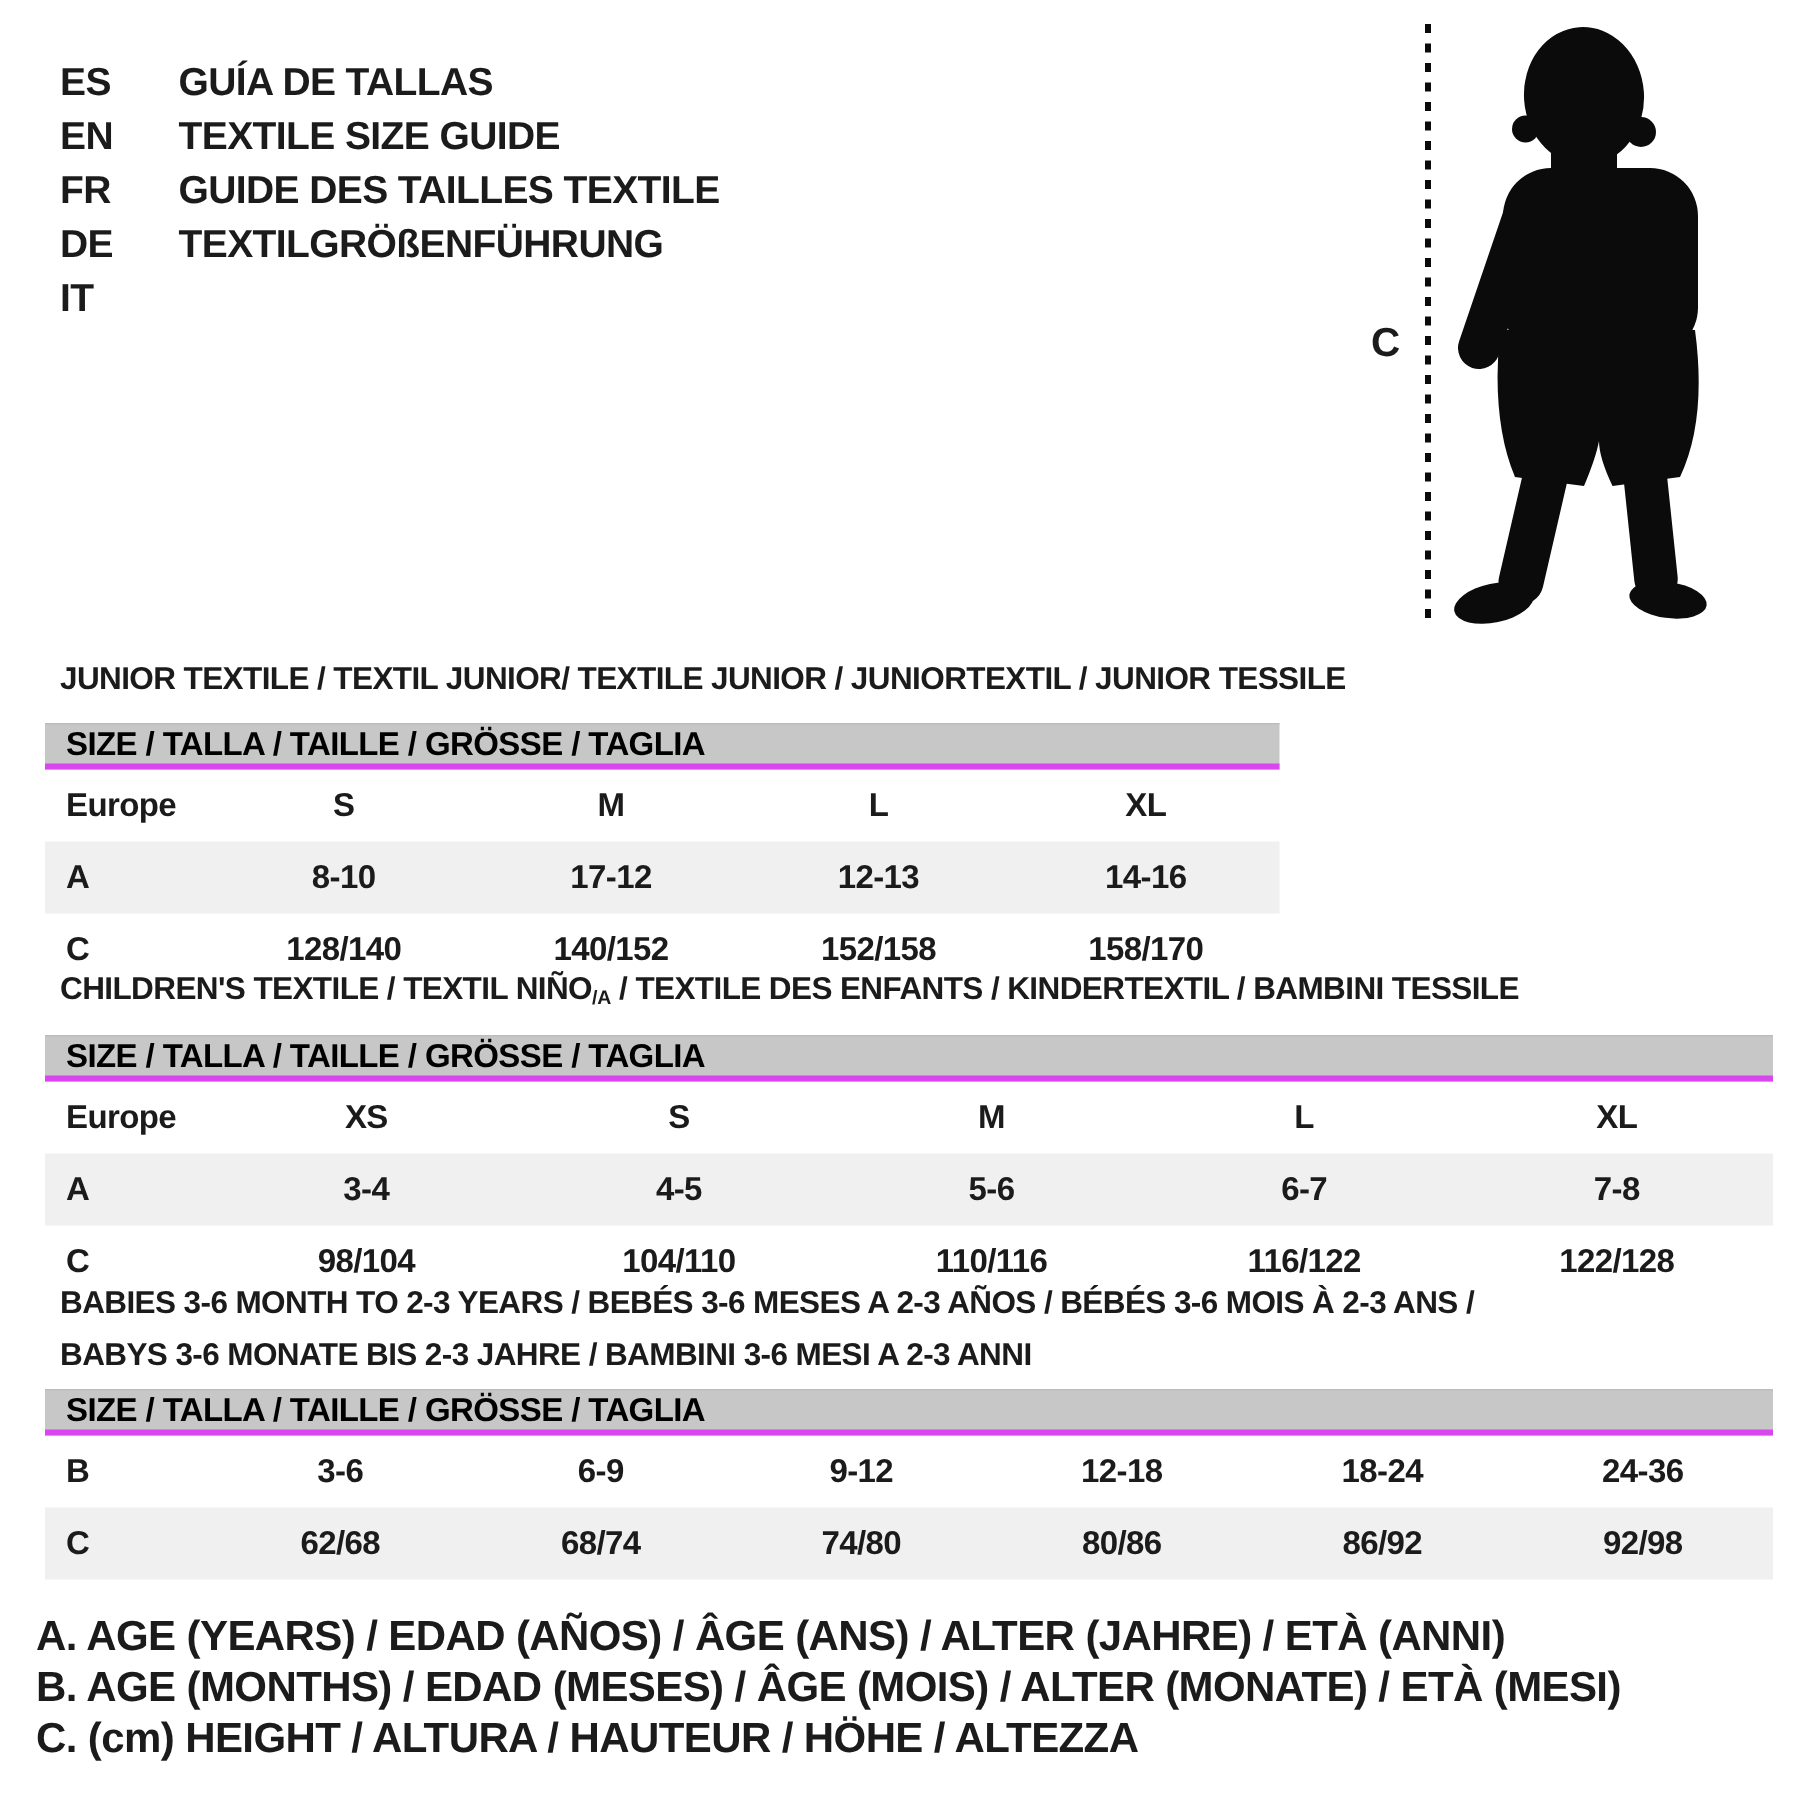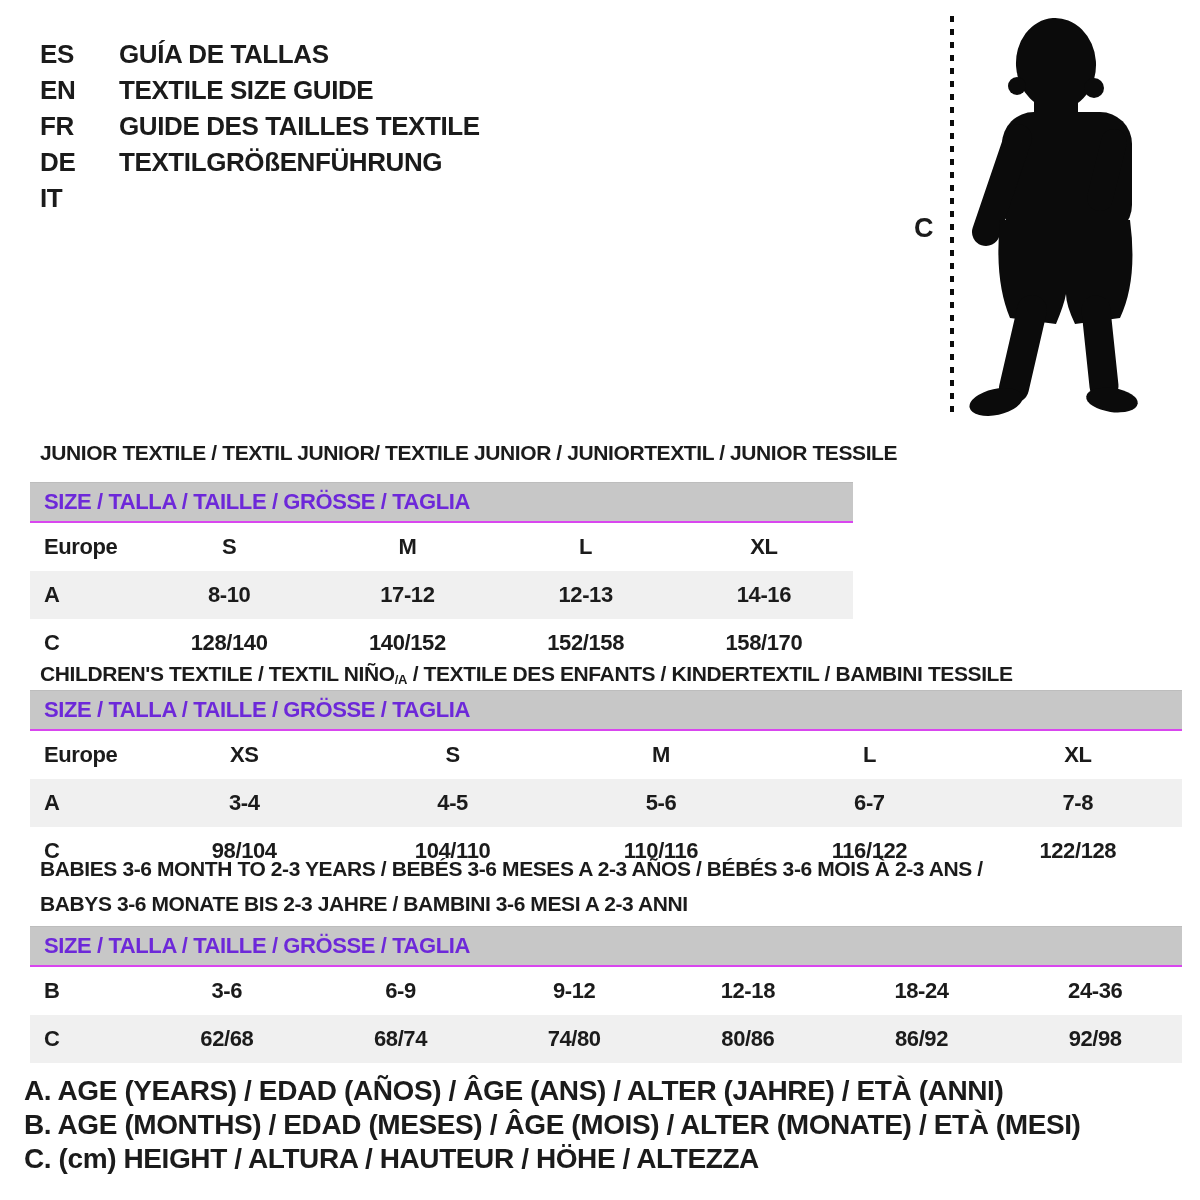--- a/index.html
+++ b/index.html
@@ -28,26 +28,26 @@
   .figure-svg { position: absolute; left: 900px; top: 0; width: 260px; height: 440px; }
   .figure-label { position: absolute; left: 914px; top: 213px; font-size: 27px; }
 
   
   .sec-title { position: absolute; left: 40px; font-size: 21px; line-height: 35px; white-space: nowrap; }
   .sub-a { font-size: 13px; vertical-align: -3px; letter-spacing: -0.2px; }
 
   
   .size-table { position: absolute; left: 30px; font-size: 22px; }
   .size-bar {
-    height: 41px; background: #c7c7c7;
+    height: 31px; background: #c7c7c7;
     display: flex; align-items: center;
     padding-left: 14px; box-sizing: border-box;
-    color: #6d28d9;
+    color: #000000;
     border-top: 1px solid #bdbdbd;
-    border-bottom: 2px solid #d946ef;
+    border-bottom: 4px solid #d946ef;
   }
   .t-row { display: flex; height: 48px; align-items: center; }
   .t-row.alt { background: #f0f0f0; }
   .c-first { flex: 0 0 110px; padding-left: 14px; box-sizing: border-box; }
   .c-val { flex: 1; text-align: center; }
 
   
   .legend { position: absolute; left: 24px; top: 1074px; font-size: 28px; line-height: 34px; }
 </style>
 </head>
@@ -115,21 +115,21 @@
     </div>
     <div class="t-row">
       <span class="c-first">C</span>
       <span class="c-val">128/140</span>
       <span class="c-val">140/152</span>
       <span class="c-val">152/158</span>
       <span class="c-val">158/170</span>
     </div>
   </div>
 
-  <div class="sec-title" style="top:656px;">
+  <div class="sec-title" style="top:642px;">
     <span>CHILDREN'S TEXTILE / TEXTIL NIÑO</span><span class="sub-a">/A</span><span> / TEXTILE DES ENFANTS / KINDERTEXTIL / BAMBINI TESSILE</span>
   </div>
   <div class="size-table" style="top:690px; width:1152px;">
     <div class="size-bar">SIZE / TALLA / TAILLE / GRÖSSE / TAGLIA</div>
     <div class="t-row">
       <span class="c-first">Europe</span>
       <span class="c-val">XS</span>
       <span class="c-val">S</span>
       <span class="c-val">M</span>
       <span class="c-val">L</span>

